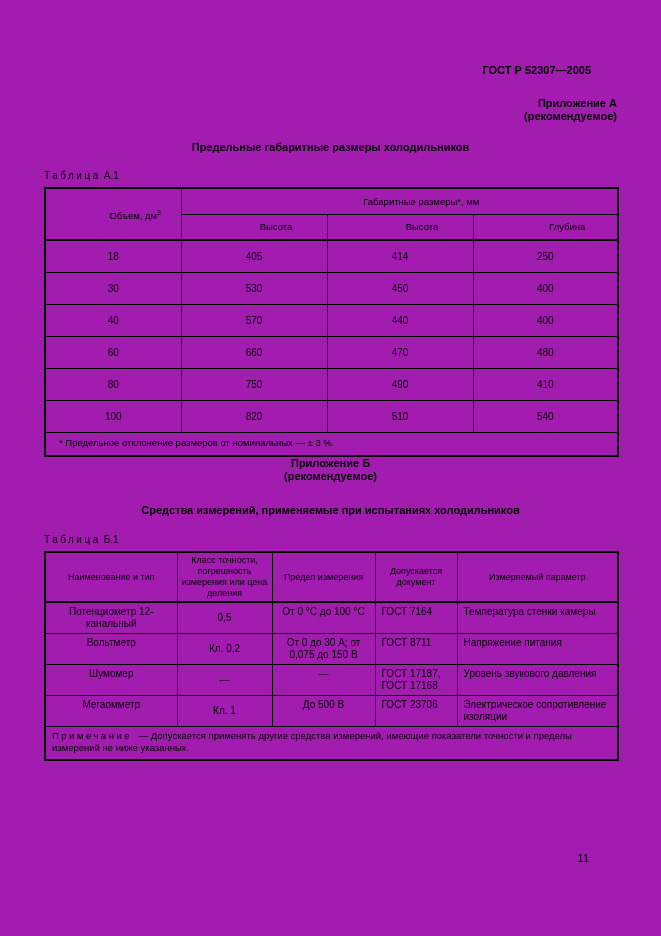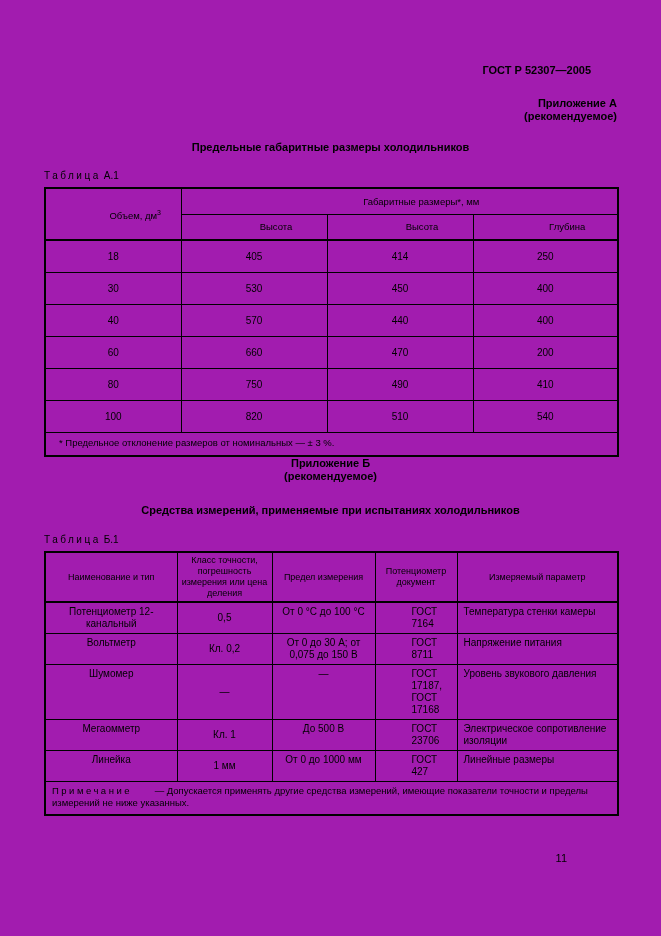--- a/index.html
+++ b/index.html
@@ -72,34 +72,34 @@
   .table-b tbody td {
     font-size:10px;
     line-height:12px;
     height:29px;
     padding:3px 6px;
   }
   .table-b tbody tr:last-child td { height:16px; }
   .table-b tbody td:nth-child(1) { text-align:center; vertical-align:top; }
   .table-b tbody td:nth-child(2) { text-align:center; vertical-align:middle; }
   .table-b tbody td:nth-child(3) { text-align:center; vertical-align:top; }
-  .table-b tbody td:nth-child(4) { text-align:left; vertical-align:top;padding-left:36px; }
+  .table-b tbody td:nth-child(4) { text-align:left; vertical-align:top; }
   .table-b tbody td:nth-child(5) { text-align:left; vertical-align:top; }
   .table-b tfoot td {
     font-size:9.5px;
     line-height:12px;
     text-align:left;
     padding:3px 6px 5px 6px;
   }
   .note-label { letter-spacing:2.5px; }
-  .note-text { margin-left:20px; }
+  .note-text { margin-left:4px; }
 
   .page-number {
     position:absolute;
-    right:94px;
+    right:72px;
     bottom:72px;
     font-size:11px;
   }
 </style>
 </head>
 <body>
 
 <div class="page">
 
   <div class="doc-header">ГОСТ Р 52307—2005</div>
@@ -149,21 +149,21 @@
       <tr>
         <td>40</td>
         <td>570</td>
         <td>440</td>
         <td>400</td>
       </tr>
       <tr>
         <td>60</td>
         <td>660</td>
         <td>470</td>
-        <td>200</td>
+        <td>480</td>
       </tr>
       <tr>
         <td>80</td>
         <td>750</td>
         <td>490</td>
         <td>410</td>
       </tr>
       <tr>
         <td>100</td>
         <td>820</td>
@@ -195,21 +195,21 @@
         <col style="width:95px">
         <col style="width:103px">
         <col style="width:82px">
         <col style="width:161px">
     </colgroup>
     <thead>
       <tr>
         <th>Наименование и тип</th>
         <th>Класс точности, погрешность измерения или цена деления</th>
         <th>Предел измерения</th>
-        <th>Потенциометр документ</th>
+        <th>Допускается документ</th>
         <th>Измеряемый параметр</th>
       </tr>
     </thead>
     <tbody>
       <tr>
         <td>Потенциометр 12-канальный</td>
         <td>0,5</td>
         <td>От 0 °С до 100 °С</td>
         <td>ГОСТ 7164</td>
         <td>Температура стенки камеры</td>
@@ -228,27 +228,20 @@
         <td>ГОСТ 17187, ГОСТ 17168</td>
         <td>Уровень звукового давления</td>
       </tr>
       <tr>
         <td>Мегаомметр</td>
         <td>Кл. 1</td>
         <td>До 500 В</td>
         <td>ГОСТ 23706</td>
         <td>Электрическое сопротивление изоляции</td>
       </tr>
-      <tr>
-        <td>Линейка</td>
-        <td>1 мм</td>
-        <td>От 0 до 1000 мм</td>
-        <td>ГОСТ 427</td>
-        <td>Линейные размеры</td>
-      </tr>
     </tbody>
     <tfoot>
       <tr>
         <td colspan="5">
           <span class="note-label">Примечание</span>
           <span class="note-text">— Допускается применять другие средства измерений, имеющие показатели точности и пределы измерений не ниже указанных.</span>
         </td>
       </tr>
     </tfoot>
   </table>

